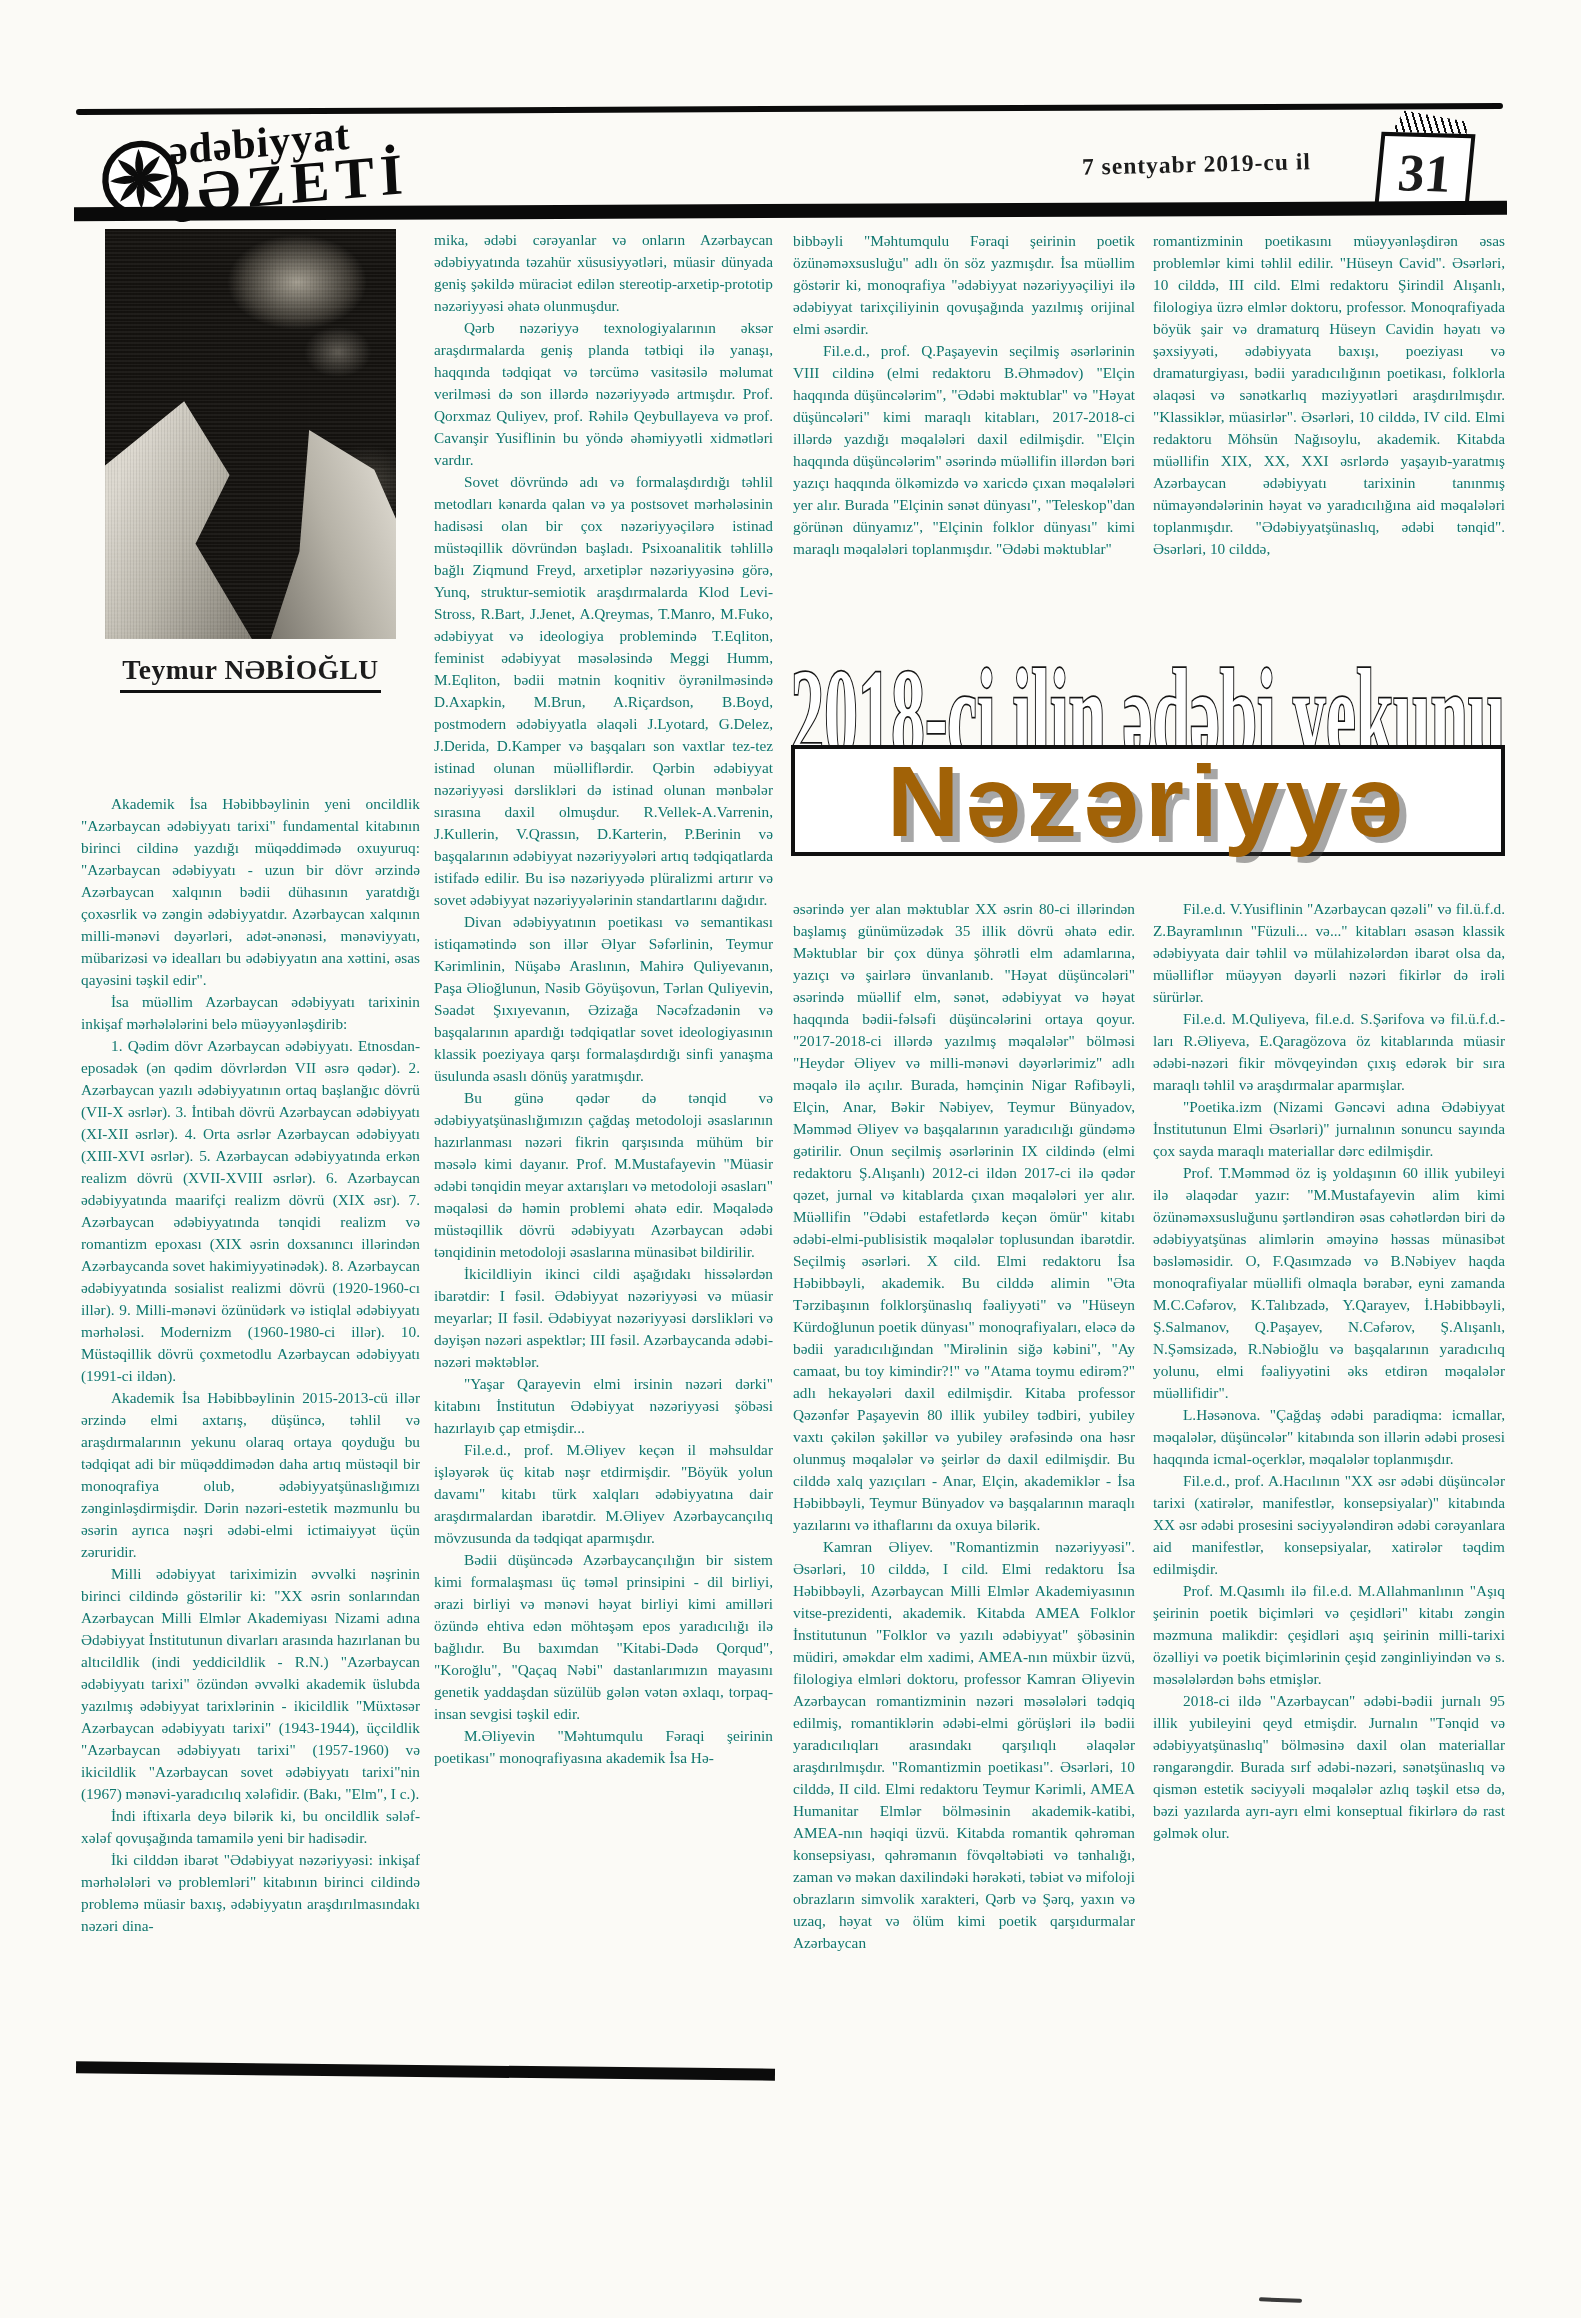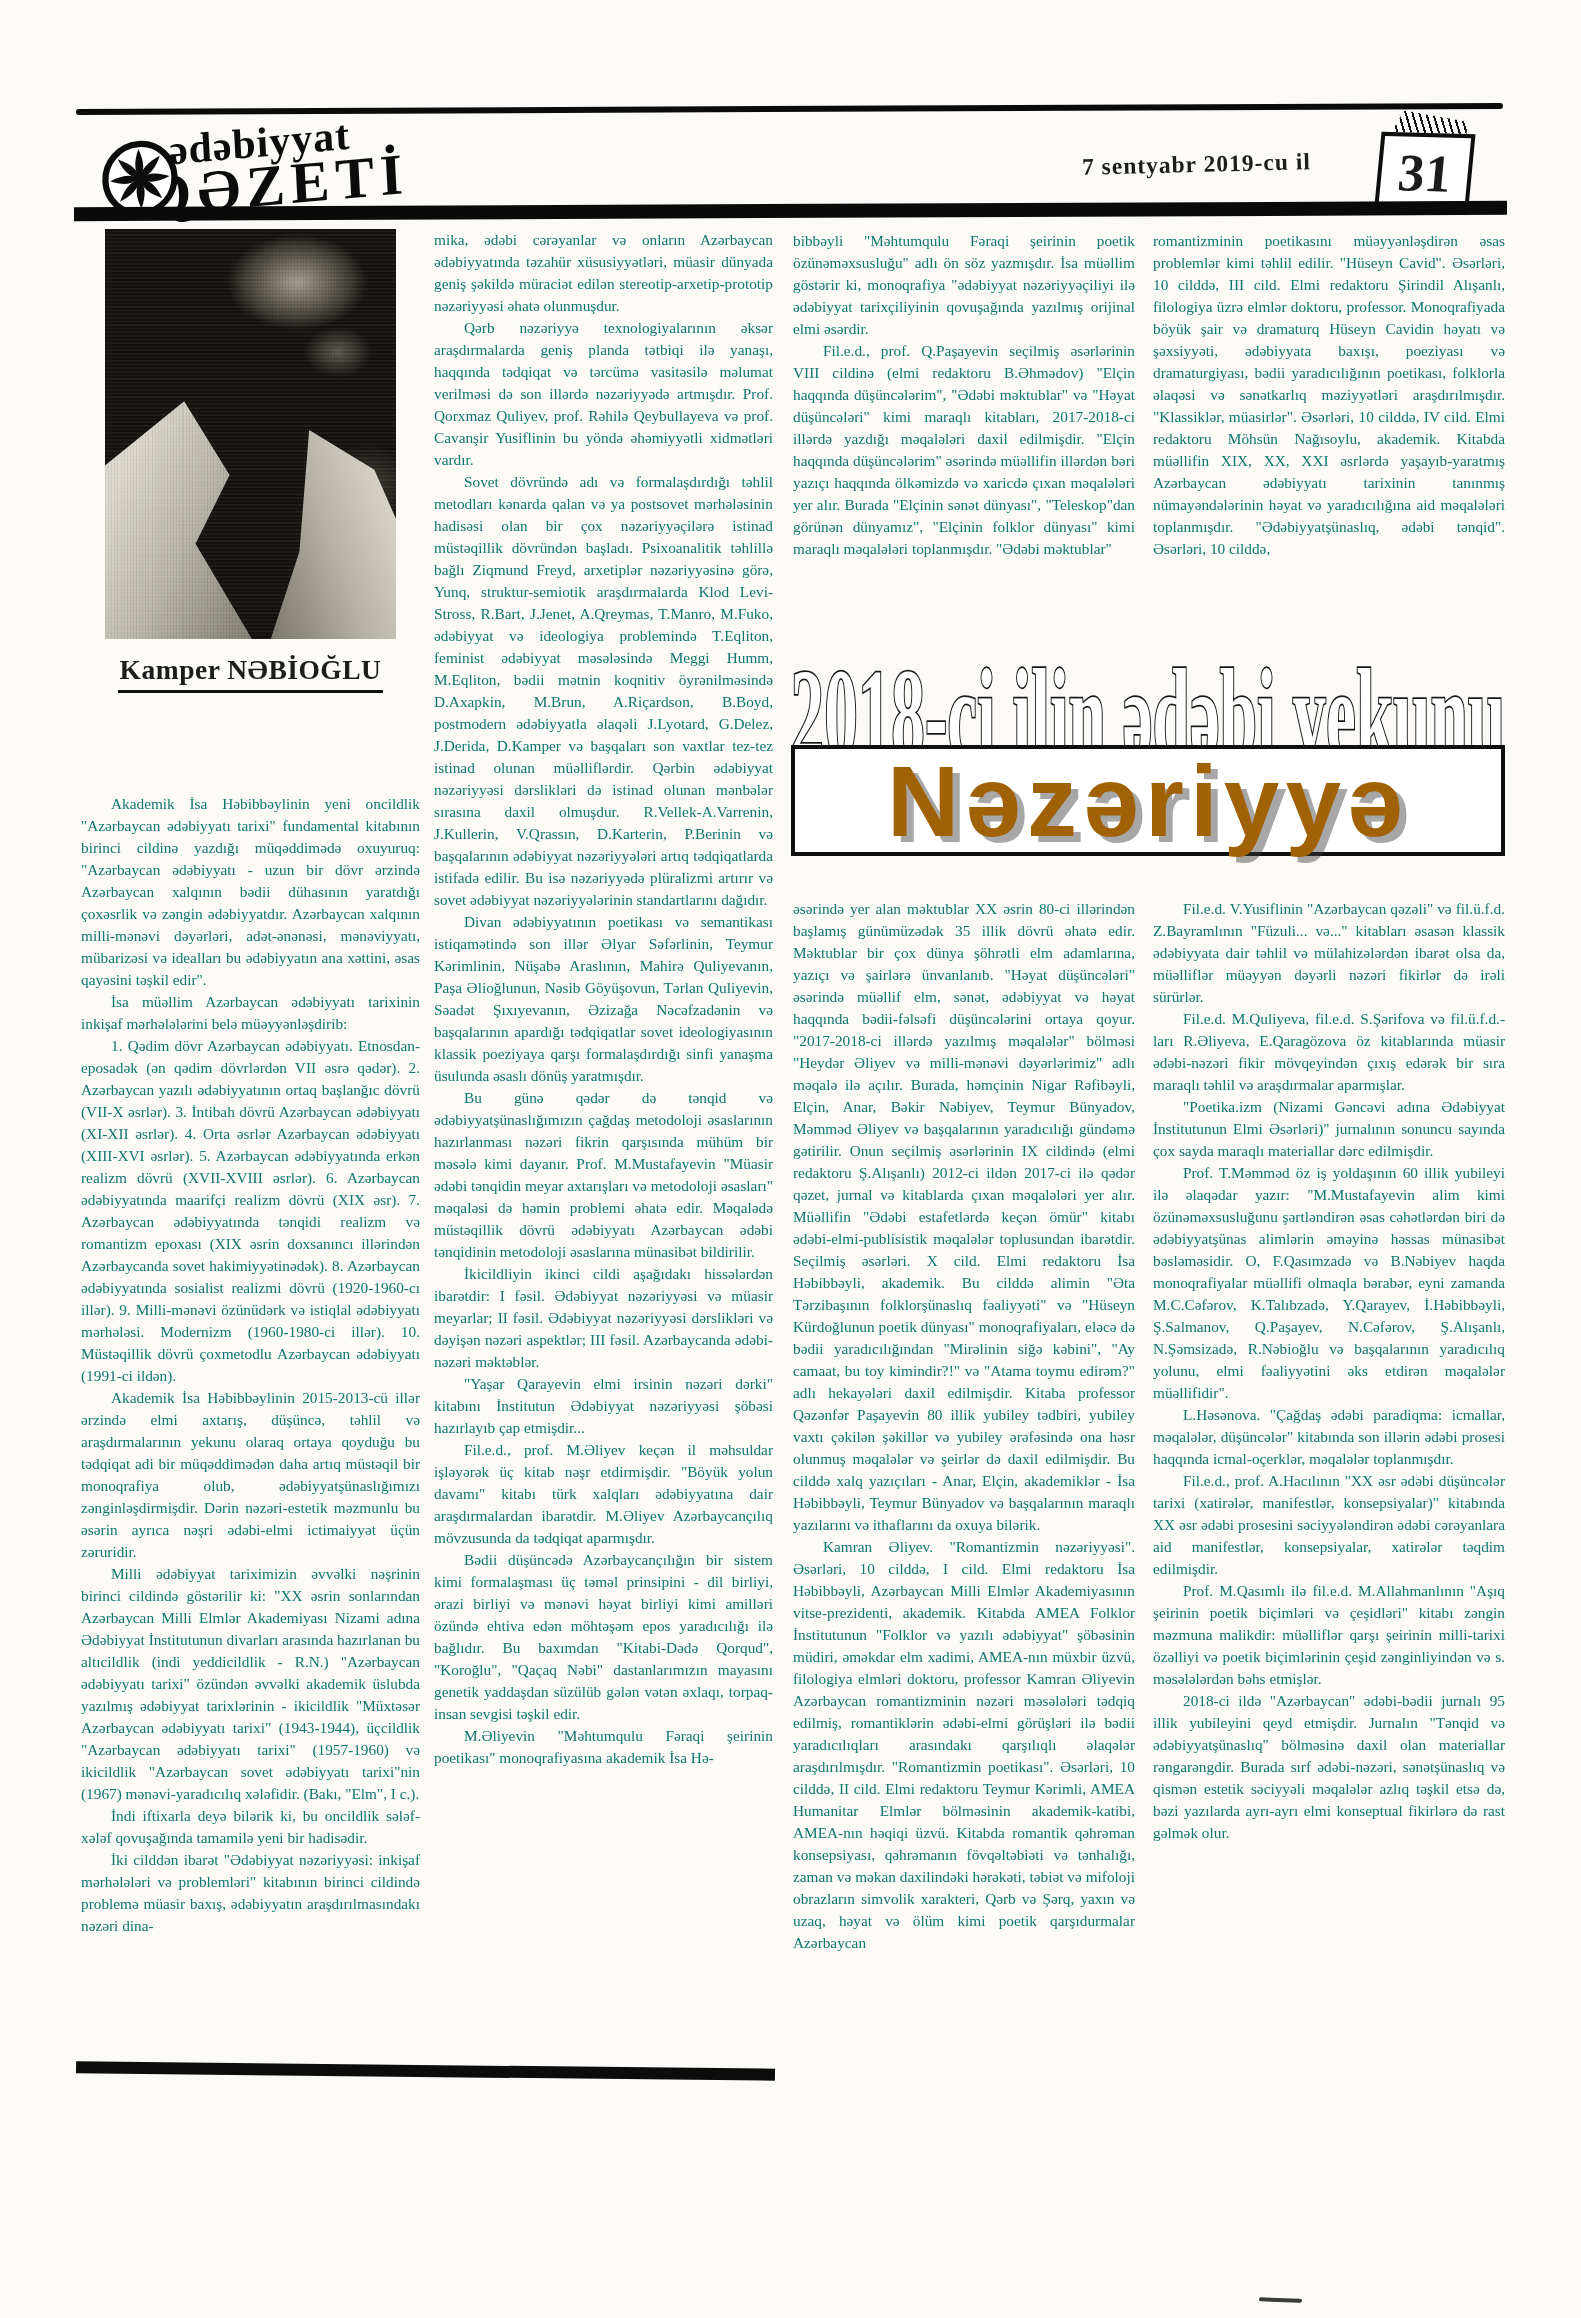--- a/index.html
+++ b/index.html
@@ -101,21 +101,21 @@
     </div>
   </div>
 
   <div class="rule-header"></div>
 
   <figure class="photo" style="margin:0">
     <div class="grain"></div>
   </figure>
 
   <div class="caption">
-    <span>Kamper NƏBİOĞLU</span>
+    <span>Teymur NƏBİOĞLU</span>
   </div>
 
   <svg class="headline-svg" width="724" height="168" viewBox="0 0 1420 330">
     <text x="4" y="262" font-family="Liberation Serif, serif" font-weight="bold" font-size="252" fill="#ffffff" stroke="#161616" stroke-width="7" paint-order="stroke" textLength="1404" lengthAdjust="spacingAndGlyphs">2018-ci ilin ədəbi yekunu</text>
   </svg>
 
   <div class="banner">
     <span>Nəzəriyyə</span>
   </div>
 
@@ -151,21 +151,21 @@
       <p class="noindent">əsərində yer alan məktublar XX əsrin 80-ci illərindən başlamış günümüzədək 35 illik dövrü əhatə edir. Məktublar bir çox dünya şöhrətli elm adamlarına, yazıçı və şairlərə ünvanlanıb. "Həyat düşüncələri" əsərində müəllif elm, sənət, ədəbiyyat və həyat haqqında bədii-fəlsəfi düşüncələrini ortaya qoyur. "2017-2018-ci illərdə yazılmış məqalələr" bölməsi "Heydər Əliyev və milli-mənəvi dəyərlərimiz" adlı məqalə ilə açılır. Burada, həmçinin Nigar Rəfibəyli, Elçin, Anar, Bəkir Nəbiyev, Teymur Bünyadov, Məmməd Əliyev və başqalarının yaradıcılığı gündəmə gətirilir. Onun seçilmiş əsərlərinin IX cildində (elmi redaktoru Ş.Alışanlı) 2012-ci ildən 2017-ci ilə qədər qəzet, jurnal və kitablarda çıxan məqalələri yer alır. Müəllifin "Ədəbi estafetlərdə keçən ömür" kitabı ədəbi-elmi-publisistik məqalələr toplusundan ibarətdir. Seçilmiş əsərləri. X cild. Elmi redaktoru İsa Həbibbəyli, akademik. Bu cilddə alimin "Əta Tərzibaşının folklorşünaslıq fəaliyyəti" və "Hüseyn Kürdoğlunun poetik dünyası" monoqrafiyaları, eləcə də bədii yaradıcılığından "Mirəlinin siğə kəbini", "Ay camaat, bu toy kimindir?!" və "Atama toymu edirəm?" adlı hekayələri daxil edilmişdir. Kitaba professor Qəzənfər Paşayevin 80 illik yubiley tədbiri, yubiley vaxtı çəkilən şəkillər və yubiley ərəfəsində ona həsr olunmuş məqalələr və şeirlər də daxil edilmişdir. Bu cilddə xalq yazıçıları - Anar, Elçin, akademiklər - İsa Həbibbəyli, Teymur Bünyadov və başqalarının maraqlı yazılarını və ithaflarını da oxuya bilərik.</p>
       <p>Kamran Əliyev. "Romantizmin nəzəriyyəsi". Əsərləri, 10 cilddə, I cild. Elmi redaktoru İsa Həbibbəyli, Azərbaycan Milli Elmlər Akademiyasının vitse-prezidenti, akademik. Kitabda AMEA Folklor İnstitutunun "Folklor və yazılı ədəbiyyat" şöbəsinin müdiri, əməkdar elm xadimi, AMEA-nın müxbir üzvü, filologiya elmləri doktoru, professor Kamran Əliyevin Azərbaycan romantizminin nəzəri məsələləri tədqiq edilmiş, romantiklərin ədəbi-elmi görüşləri ilə bədii yaradıcılıqları arasındakı qarşılıqlı əlaqələr araşdırılmışdır. "Romantizmin poetikası". Əsərləri, 10 cilddə, II cild. Elmi redaktoru Teymur Kərimli, AMEA Humanitar Elmlər bölməsinin akademik-katibi, AMEA-nın həqiqi üzvü. Kitabda romantik qəhrəman konsepsiyası, qəhrəmanın fövqəltəbiəti və tənhalığı, zaman və məkan daxilindəki hərəkəti, təbiət və mifoloji obrazların simvolik xarakteri, Qərb və Şərq, yaxın və uzaq, həyat və ölüm kimi poetik qarşıdurmalar Azərbaycan</p>
     </div>
   <div id="col4bot" class="textcol">
       <p>Fil.e.d. V.Yusiflinin "Azərbaycan qəzəli" və fil.ü.f.d. Z.Bayramlının "Füzuli... və..." kitabları əsasən klassik ədəbiyyata dair təhlil və mülahizələrdən ibarət olsa da, müəlliflər müəyyən dəyərli nəzəri fikirlər də irəli sürürlər.</p>
       <p>Fil.e.d. M.Quliyeva, fil.e.d. S.Şərifova və fil.ü.f.d.-ları R.Əliyeva, E.Qaragözova öz kitablarında müasir ədəbi-nəzəri fikir mövqeyindən çıxış edərək bir sıra maraqlı təhlil və araşdırmalar aparmışlar.</p>
       <p>"Poetika.izm (Nizami Gəncəvi adına Ədəbiyyat İnstitutunun Elmi Əsərləri)" jurnalının sonuncu sayında çox sayda maraqlı materiallar dərc edilmişdir.</p>
       <p>Prof. T.Məmməd öz iş yoldaşının 60 illik yubileyi ilə əlaqədar yazır: "M.Mustafayevin alim kimi özünəməxsusluğunu şərtləndirən əsas cəhətlərdən biri də ədəbiyyatşünas alimlərin əməyinə həssas münasibət bəsləməsidir. O, F.Qasımzadə və B.Nəbiyev haqda monoqrafiyalar müəllifi olmaqla bərabər, eyni zamanda M.C.Cəfərov, K.Talıbzadə, Y.Qarayev, İ.Həbibbəyli, Ş.Salmanov, Q.Paşayev, N.Cəfərov, Ş.Alışanlı, N.Şəmsizadə, R.Nəbioğlu və başqalarının yaradıcılıq yolunu, elmi fəaliyyətini əks etdirən məqalələr müəllifidir".</p>
       <p>L.Həsənova. "Çağdaş ədəbi paradiqma: icmallar, məqalələr, düşüncələr" kitabında son illərin ədəbi prosesi haqqında icmal-oçerklər, məqalələr toplanmışdır.</p>
       <p>Fil.e.d., prof. A.Hacılının "XX əsr ədəbi düşüncələr tarixi (xatirələr, manifestlər, konsepsiyalar)" kitabında XX əsr ədəbi prosesini səciyyələndirən ədəbi cərəyanlara aid manifestlər, konsepsiyalar, xatirələr təqdim edilmişdir.</p>
-      <p>Prof. M.Qasımlı ilə fil.e.d. M.Allahmanlının "Aşıq şeirinin poetik biçimləri və çeşidləri" kitabı zəngin məzmuna malikdir: müəlliflər qarşı şeirinin milli-tarixi özəlliyi və poetik biçimlərinin çeşid zənginliyindən və s. məsələlərdən bəhs etmişlər.</p>
+      <p>Prof. M.Qasımlı ilə fil.e.d. M.Allahmanlının "Aşıq şeirinin poetik biçimləri və çeşidləri" kitabı zəngin məzmuna malikdir: çeşidləri aşıq şeirinin milli-tarixi özəlliyi və poetik biçimlərinin çeşid zənginliyindən və s. məsələlərdən bəhs etmişlər.</p>
       <p>2018-ci ildə "Azərbaycan" ədəbi-bədii jurnalı 95 illik yubileyini qeyd etmişdir. Jurnalın "Tənqid və ədəbiyyatşünaslıq" bölməsinə daxil olan materiallar rəngarəngdir. Burada sırf ədəbi-nəzəri, sənətşünaslıq və qismən estetik səciyyəli məqalələr azlıq təşkil etsə də, bəzi yazılarda ayrı-ayrı elmi konseptual fikirlərə də rast gəlmək olur.</p>
     </div>
 
   <div class="rule-bottom-left"></div>
   <div class="ink-dash"></div>
 
 </div>
 
 
 </body></html>

